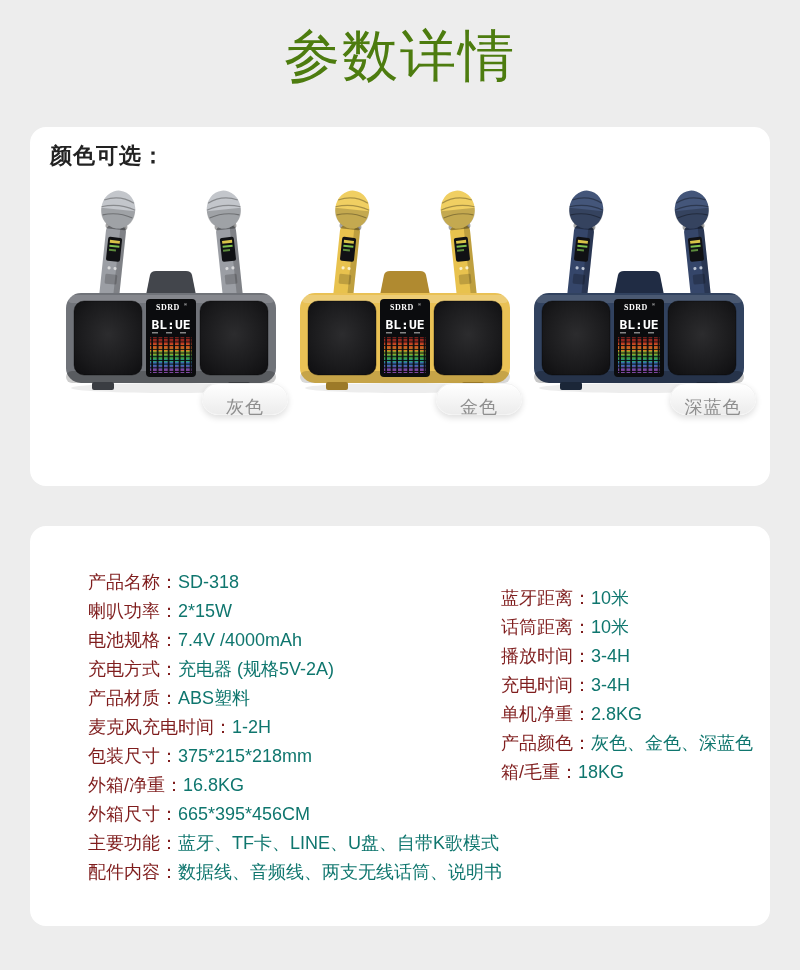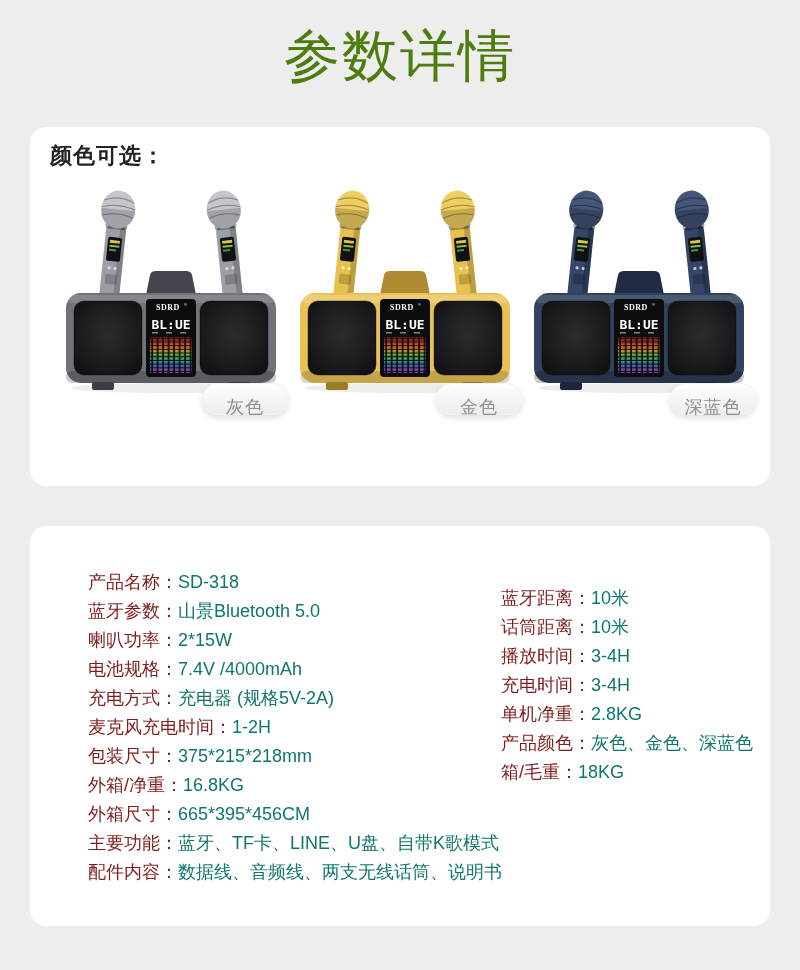--- a/index.html
+++ b/index.html
@@ -315,24 +315,24 @@
         <span>深蓝色</span>
       </div>
     </div>
 
   </div>
 </div>
 
 <div class="card card-specs">
   <div class="spec-col-left">
     <div class="spec-row"><span class="lbl">产品名称：</span><span class="val">SD-318</span></div>
-    <div class="spec-row"><span class="lbl">蓝牙参数：</span><span class="val">山景Bluetooth 5.0</span></div>
     <div class="spec-row"><span class="lbl">喇叭功率：</span><span class="val">2*15W</span></div>
     <div class="spec-row"><span class="lbl">电池规格：</span><span class="val">7.4V /4000mAh</span></div>
     <div class="spec-row"><span class="lbl">充电方式：</span><span class="val">充电器 (规格5V-2A)</span></div>
+    <div class="spec-row"><span class="lbl">产品材质：</span><span class="val">ABS塑料</span></div>
     <div class="spec-row"><span class="lbl">麦克风充电时间：</span><span class="val">1-2H</span></div>
     <div class="spec-row"><span class="lbl">包装尺寸：</span><span class="val">375*215*218mm</span></div>
     <div class="spec-row"><span class="lbl">外箱/净重：</span><span class="val">16.8KG</span></div>
     <div class="spec-row"><span class="lbl">外箱尺寸：</span><span class="val">665*395*456CM</span></div>
     <div class="spec-row"><span class="lbl">主要功能：</span><span class="val">蓝牙、TF卡、LINE、U盘、自带K歌模式</span></div>
     <div class="spec-row"><span class="lbl">配件内容：</span><span class="val">数据线、音频线、两支无线话筒、说明书</span></div>
   </div>
   <div class="spec-col-right">
     <div class="spec-row"><span class="lbl">蓝牙距离：</span><span class="val">10米</span></div>
     <div class="spec-row"><span class="lbl">话筒距离：</span><span class="val">10米</span></div>

